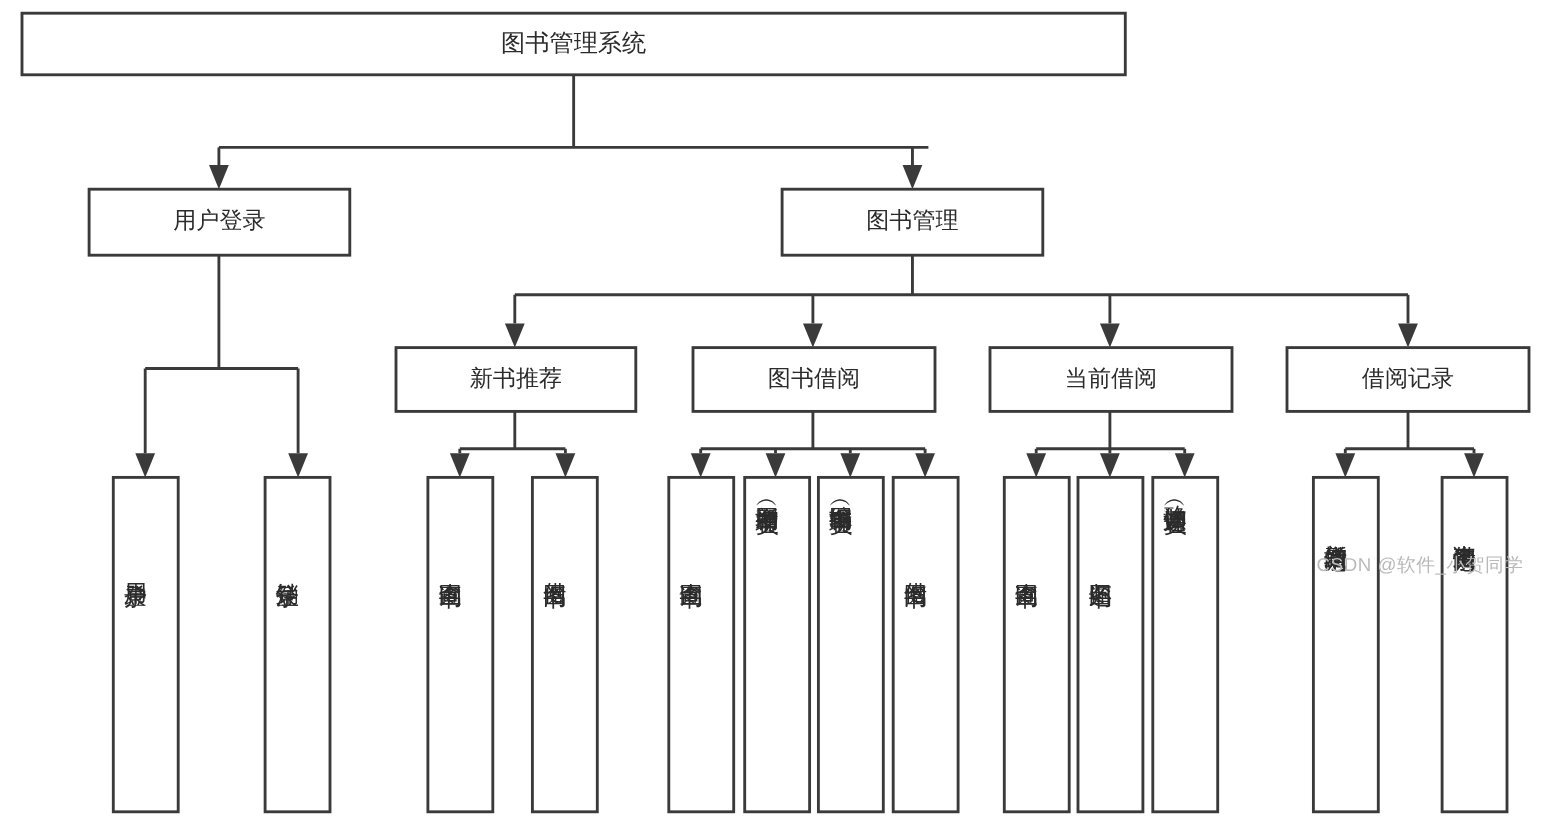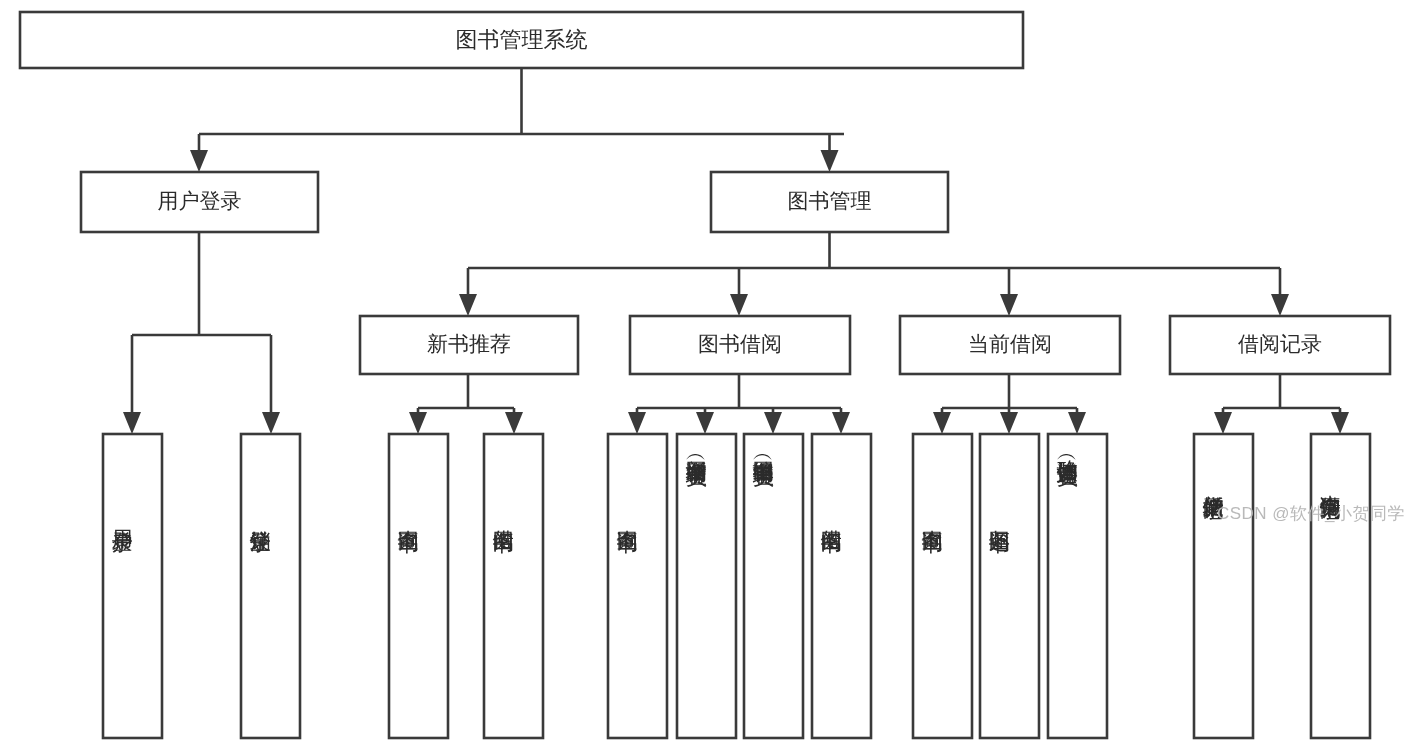--- a/index.html
+++ b/index.html
@@ -64,21 +64,21 @@
     font-size: 21px;
     line-height: 1.06;
     color: #2b2b2b;
     letter-spacing: 1px;
     white-space: nowrap;
     text-align: left;
     pointer-events: none;
   }
   .watermark {
     position: absolute;
-    right: 0;
+    right: 20px;
     bottom: 6px;
     font-family: "Liberation Sans", "DejaVu Sans", sans-serif;
     font-size: 17px;
     color: #b9b9b9;
     letter-spacing: 0.5px;
     white-space: nowrap;
   }
 </style>
 </head>
 <body>

